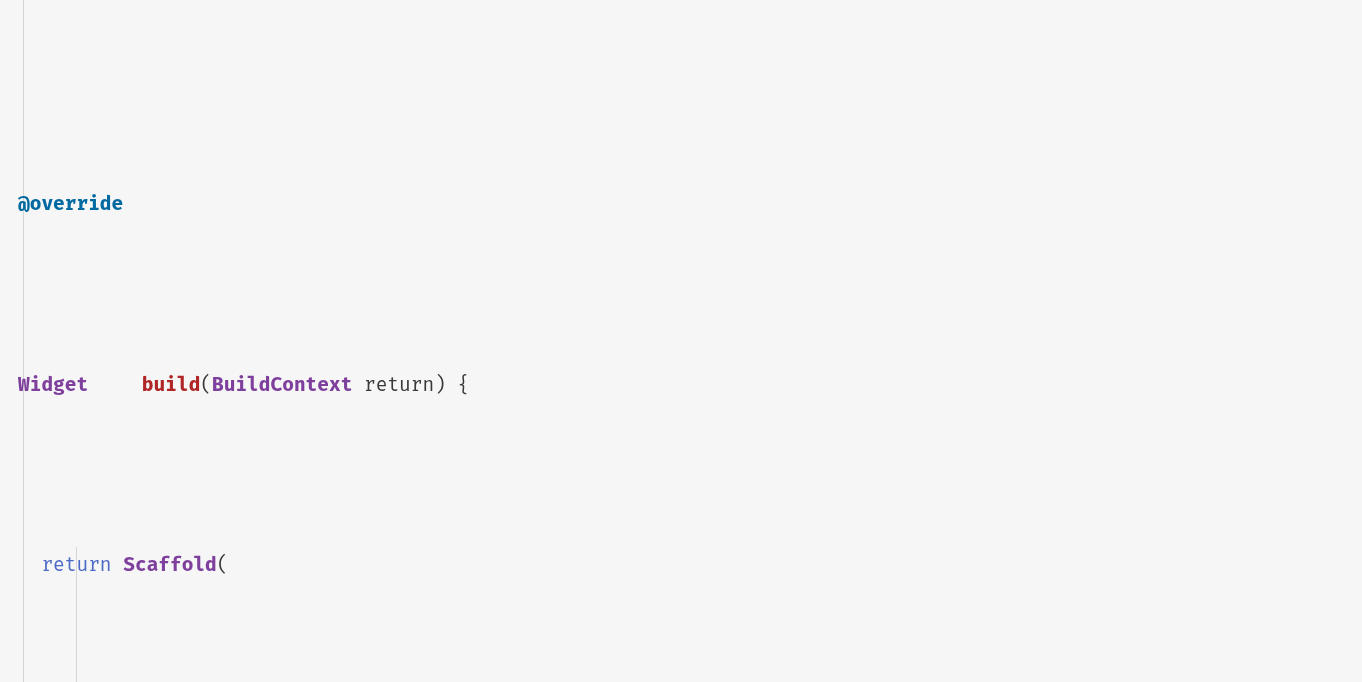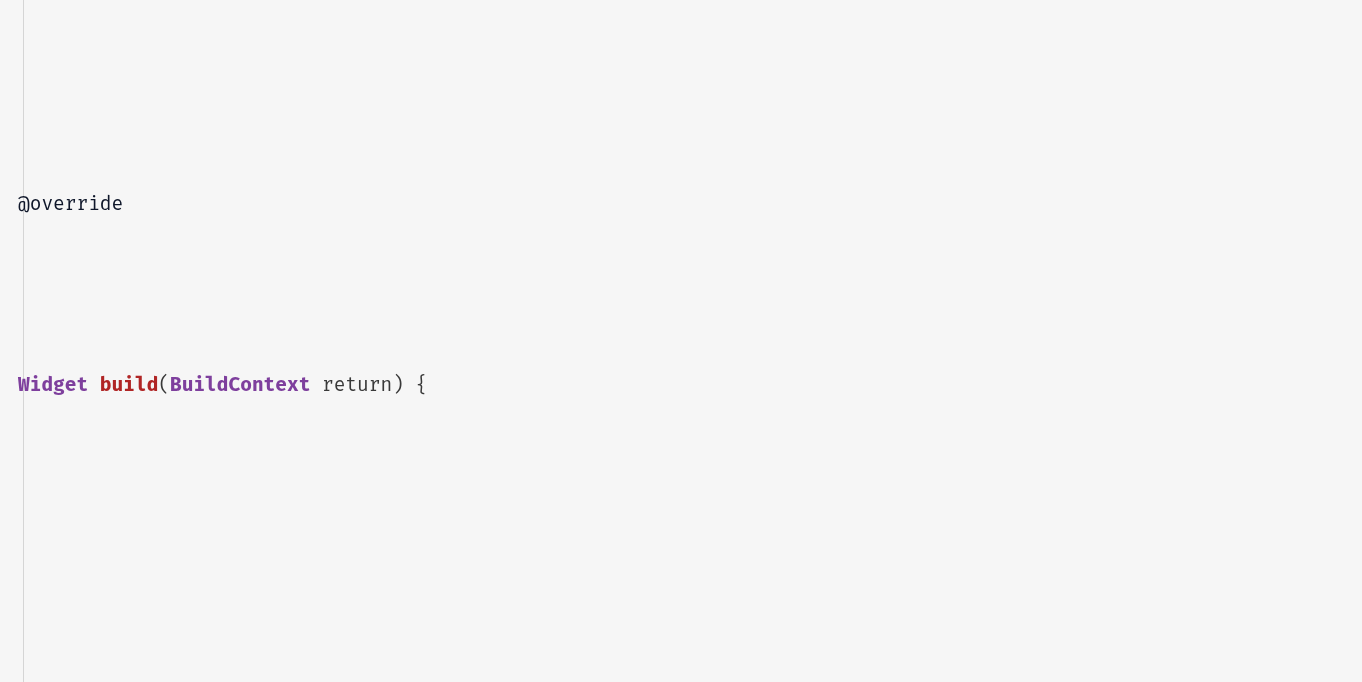--- a/index.html
+++ b/index.html
@@ -25,40 +25,41 @@
   .guide {
     position: absolute;
     top: 0;
     bottom: 0;
     width: 0;
     border-left: 1.5px solid #d5d5d5;
   }
   .g1 { left: 23px; }
   .g2 { left: 58px; }
 
-  .tok-annotation   { color: #0f172a; }
+  .tok-annotation   { color: #0369a1; font-weight: bold; }
   .tok-keyword      { color: #4b69c6; }
-  .tok-func-decl    { color: #b02525; font-weight: 700; }
+  .tok-func-decl    { color: #b02525; font-weight: 700; margin-left: 42px; }
   .tok-param        { color: #393939; }
   .tok-punct        { color: #393939; }
   .tok-bold-class   { color: #7e3f9d; font-weight: 700; }
 </style>
 </head>
 <body>
 
 <div class="code-block">
   <div class="guide g1"></div>
 
   
   <span class="line"><span class="tok-annotation">@override</span></span>
 
   
   <span class="line"><span class="tok-bold-class">Widget</span> <span class="tok-func-decl">build</span><span class="tok-punct">(</span><span class="tok-bold-class">BuildContext</span><span class="tok-param"> return</span><span class="tok-punct">) {</span></span>
 
   
+  <span class="line"><span class="guide g2" style="top:0;bottom:auto;height:576px;"></span>  <span class="tok-keyword">return</span> <span class="tok-bold-class">Scaffold</span><span class="tok-punct">(</span></span>
 
   
   
 
   
   
 
   
   
 

